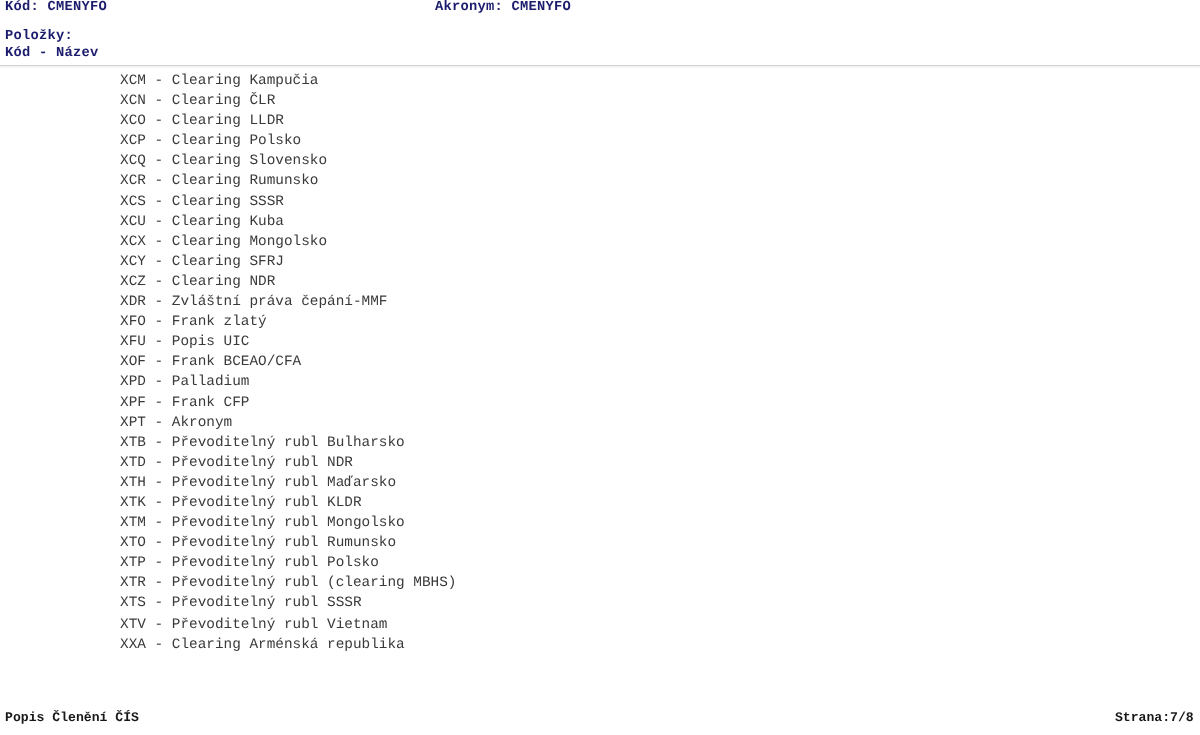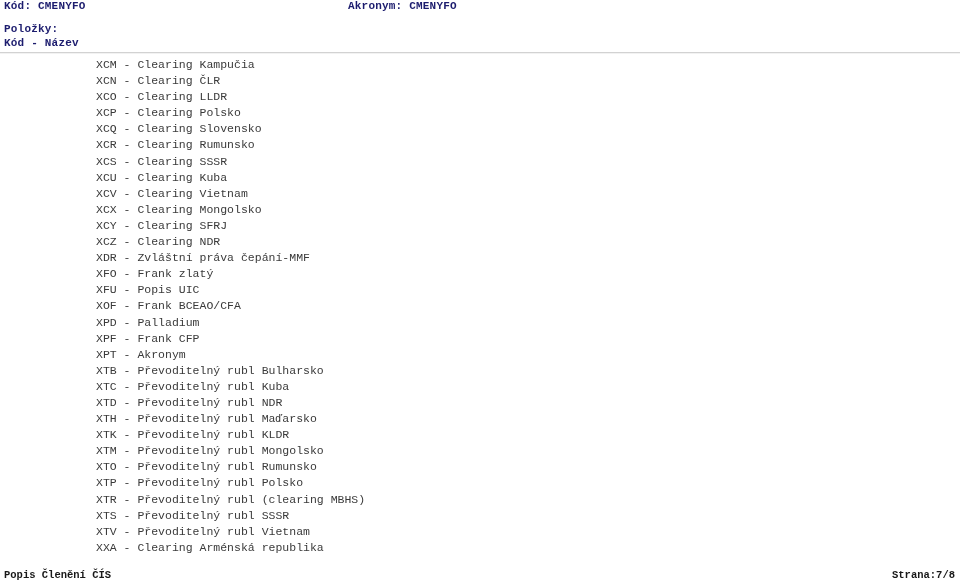--- a/index.html
+++ b/index.html
@@ -126,33 +126,31 @@
 
   <div class="item-list">
       <div class="item-line">XCM - Clearing Kampučia</div>
       <div class="item-line">XCN - Clearing ČLR</div>
       <div class="item-line">XCO - Clearing LLDR</div>
       <div class="item-line">XCP - Clearing Polsko</div>
       <div class="item-line">XCQ - Clearing Slovensko</div>
       <div class="item-line">XCR - Clearing Rumunsko</div>
       <div class="item-line">XCS - Clearing SSSR</div>
       <div class="item-line">XCU - Clearing Kuba</div>
-      <div class="item-line">XCV - Clearing Vietnam</div>
       <div class="item-line">XCX - Clearing Mongolsko</div>
       <div class="item-line">XCY - Clearing SFRJ</div>
       <div class="item-line">XCZ - Clearing NDR</div>
       <div class="item-line">XDR - Zvláštní práva čepání-MMF</div>
       <div class="item-line">XFO - Frank zlatý</div>
       <div class="item-line">XFU - Popis UIC</div>
       <div class="item-line">XOF - Frank BCEAO/CFA</div>
       <div class="item-line">XPD - Palladium</div>
       <div class="item-line">XPF - Frank CFP</div>
       <div class="item-line">XPT - Akronym</div>
       <div class="item-line">XTB - Převoditelný rubl Bulharsko</div>
-      <div class="item-line">XTC - Převoditelný rubl Kuba</div>
       <div class="item-line">XTD - Převoditelný rubl NDR</div>
       <div class="item-line">XTH - Převoditelný rubl Maďarsko</div>
       <div class="item-line">XTK - Převoditelný rubl KLDR</div>
       <div class="item-line">XTM - Převoditelný rubl Mongolsko</div>
       <div class="item-line">XTO - Převoditelný rubl Rumunsko</div>
       <div class="item-line">XTP - Převoditelný rubl Polsko</div>
       <div class="item-line">XTR - Převoditelný rubl (clearing MBHS)</div>
       <div class="item-line">XTS - Převoditelný rubl SSSR</div>
       <div class="item-line">XTV - Převoditelný rubl Vietnam</div>
       <div class="item-line">XXA - Clearing Arménská republika</div>

